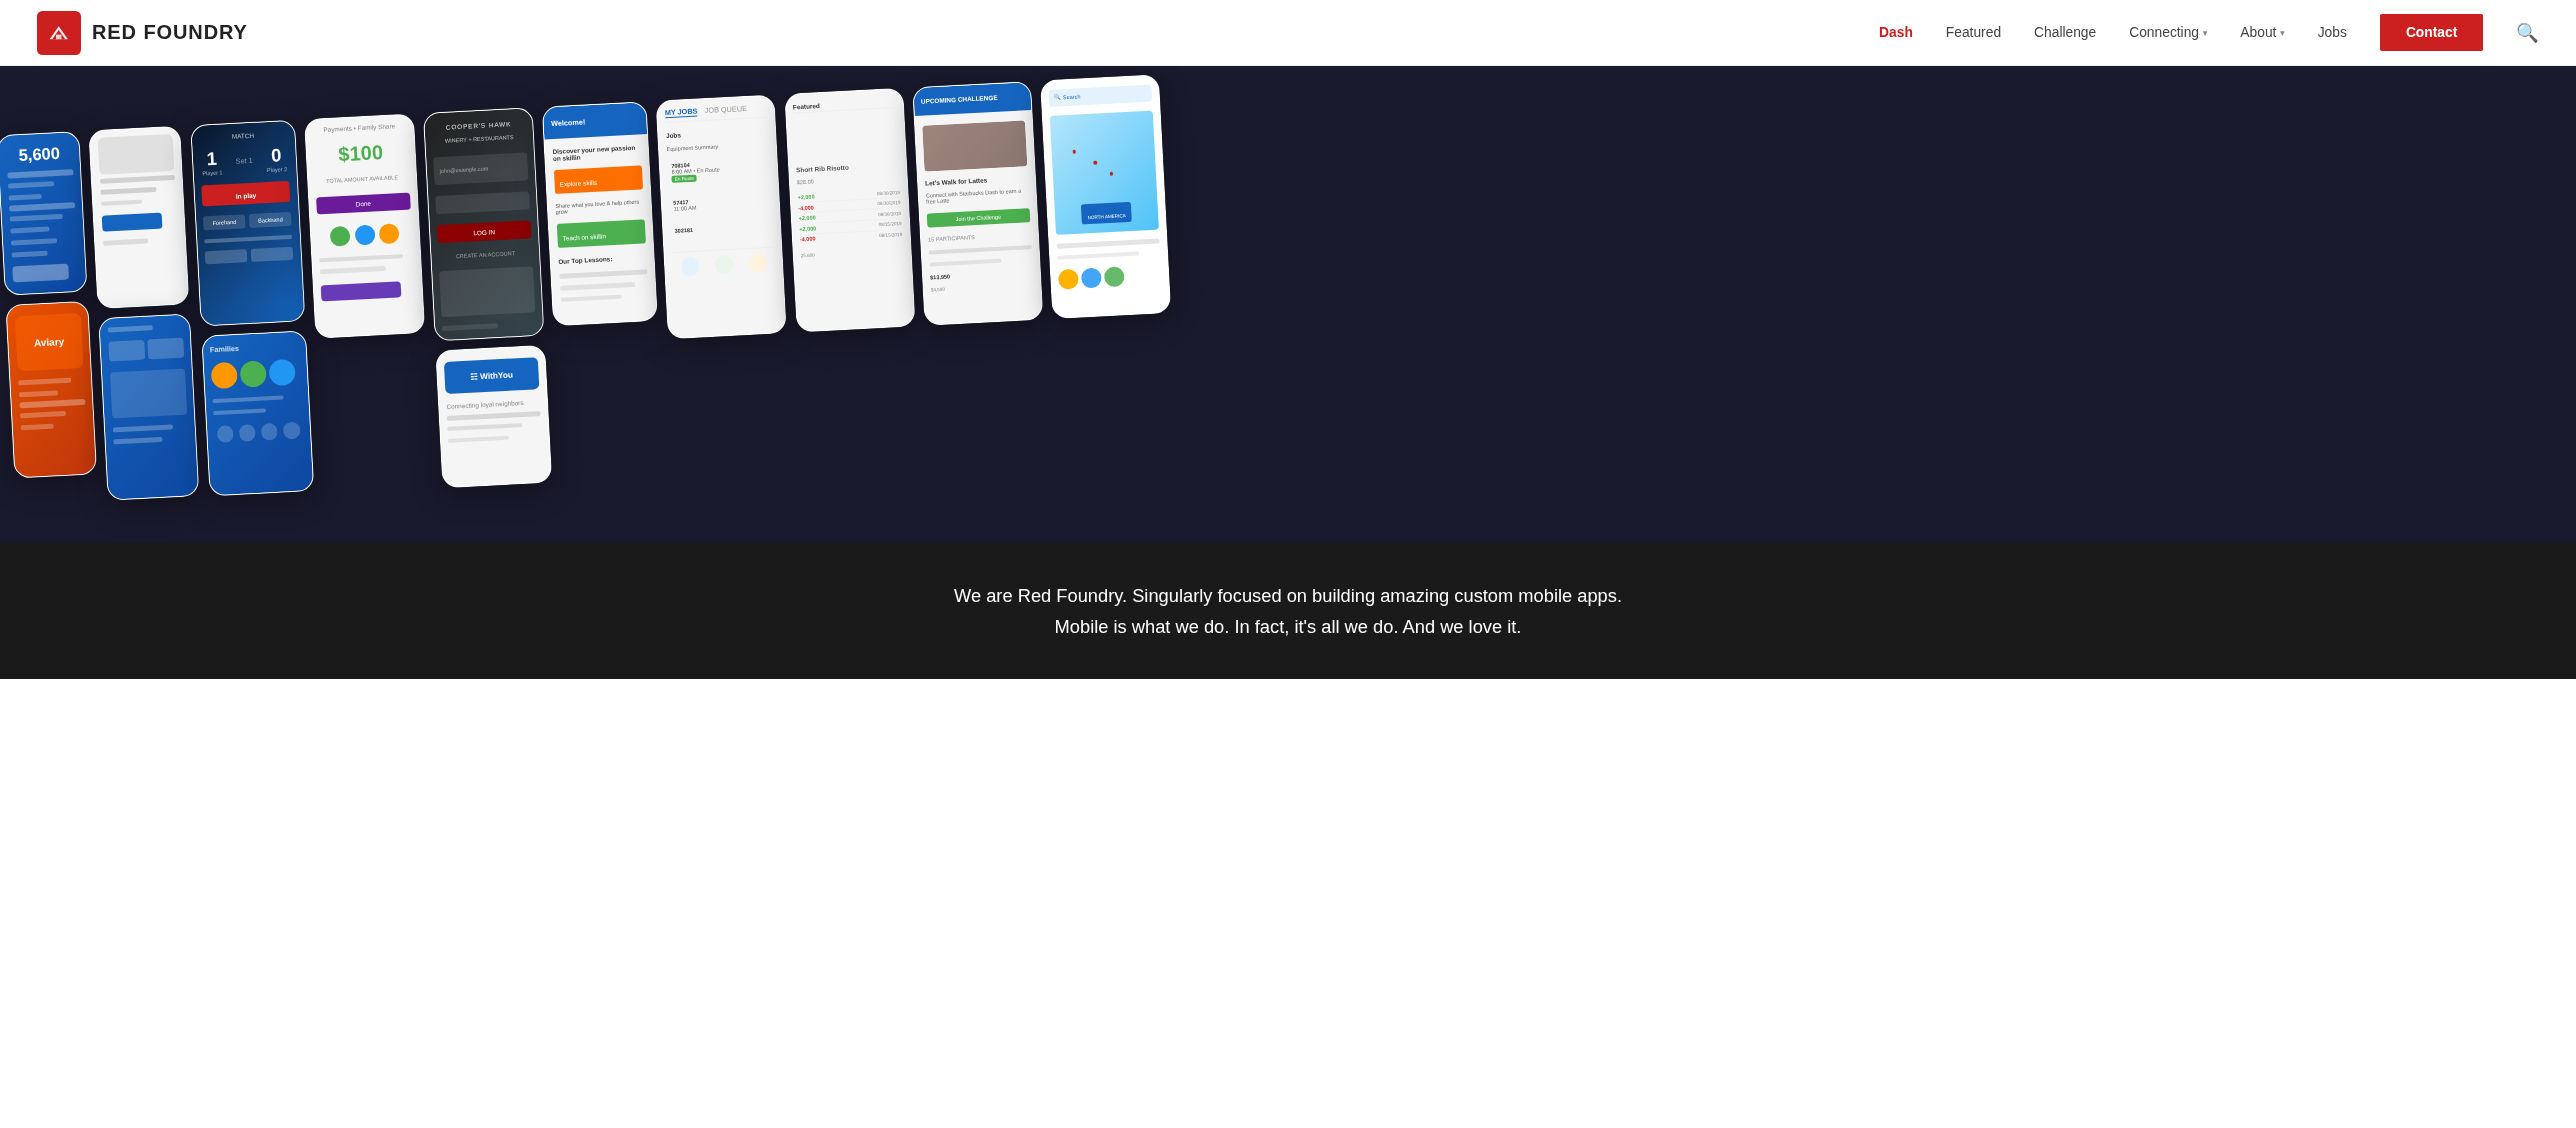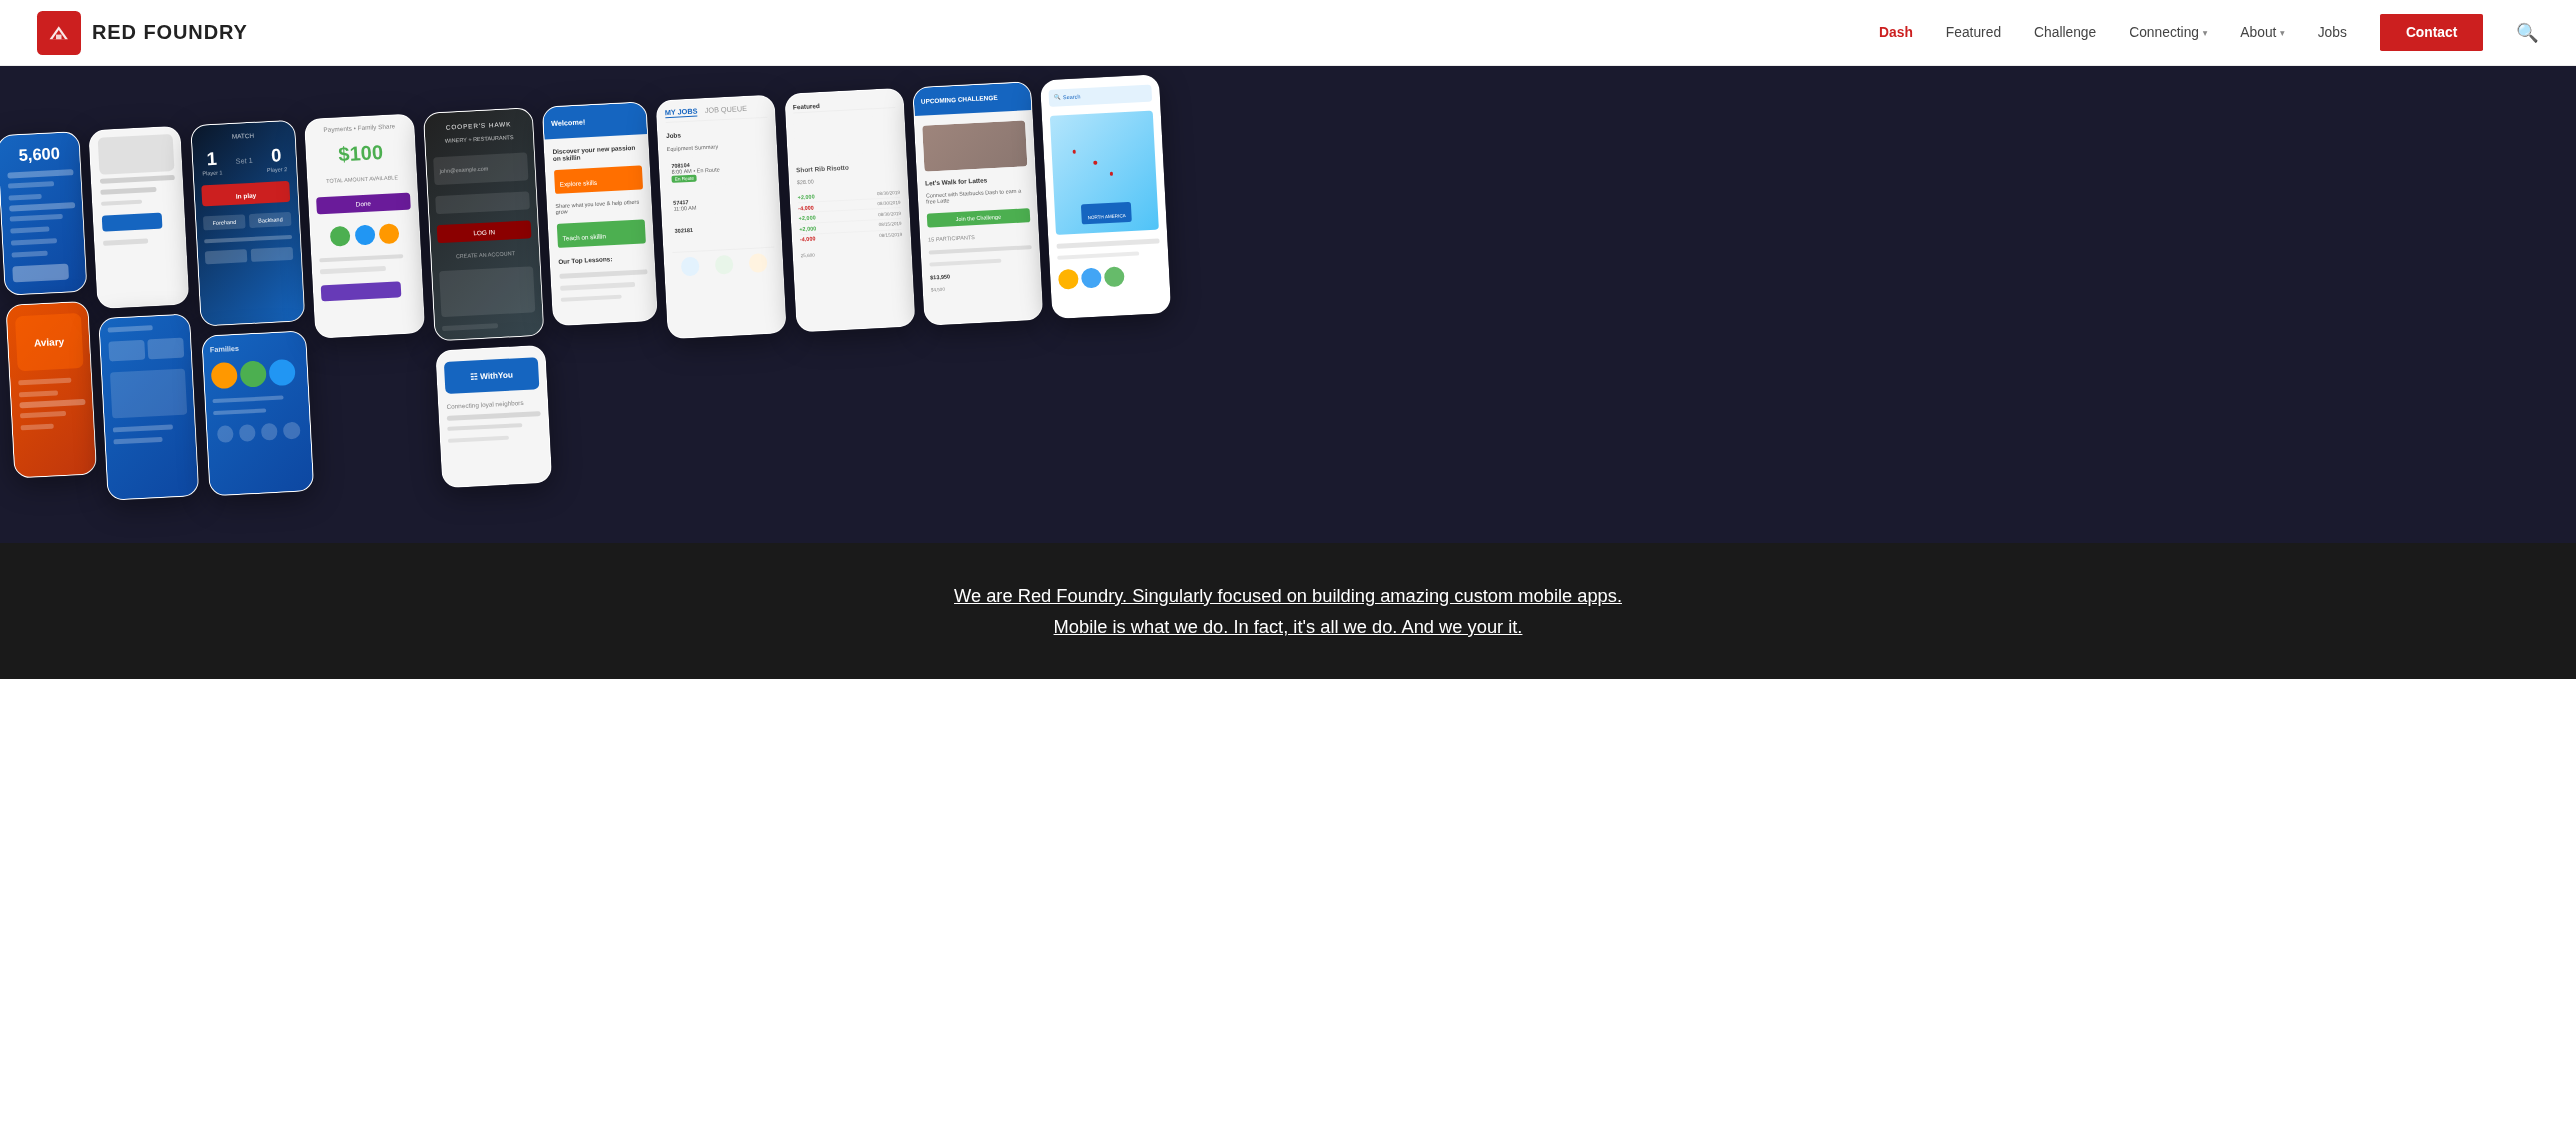--- a/index.html
+++ b/index.html
@@ -142,21 +142,20 @@
       background: #1a1a1a;
       padding: 37px 18.3px;
       text-align: center;
     }
     .tagline-text {
       color: #fff;
       font-size: 18.3px;
       line-height: 1.7;
       max-width: 826px;
       margin: 0 auto;
-      text-decoration: underline;
     }
   </style>
 </head>
 <body>
 
 <header>
   <div class="logo-area">
     <div class="logo-icon">
       <svg viewBox="0 0 30 30" fill="none" xmlns="http://www.w3.org/2000/svg">
         <path d="M5 22 L15 8 L25 22 Z" fill="white" opacity="0.9"></path>
@@ -484,16 +483,16 @@
         </div>
       </div>
     </div>
 
   </div>
 </section>
 
 <section class="tagline-section">
   <p class="tagline-text">
     <span>We are Red Foundry. Singularly focused on building amazing custom mobile apps.</span><br>
-    <span>Mobile is what we do. In fact, it's all we do. And we your it.</span>
+    <span>Mobile is what we do. In fact, it's all we do. And we love it.</span>
   </p>
 </section>
 
 
 </body></html>

